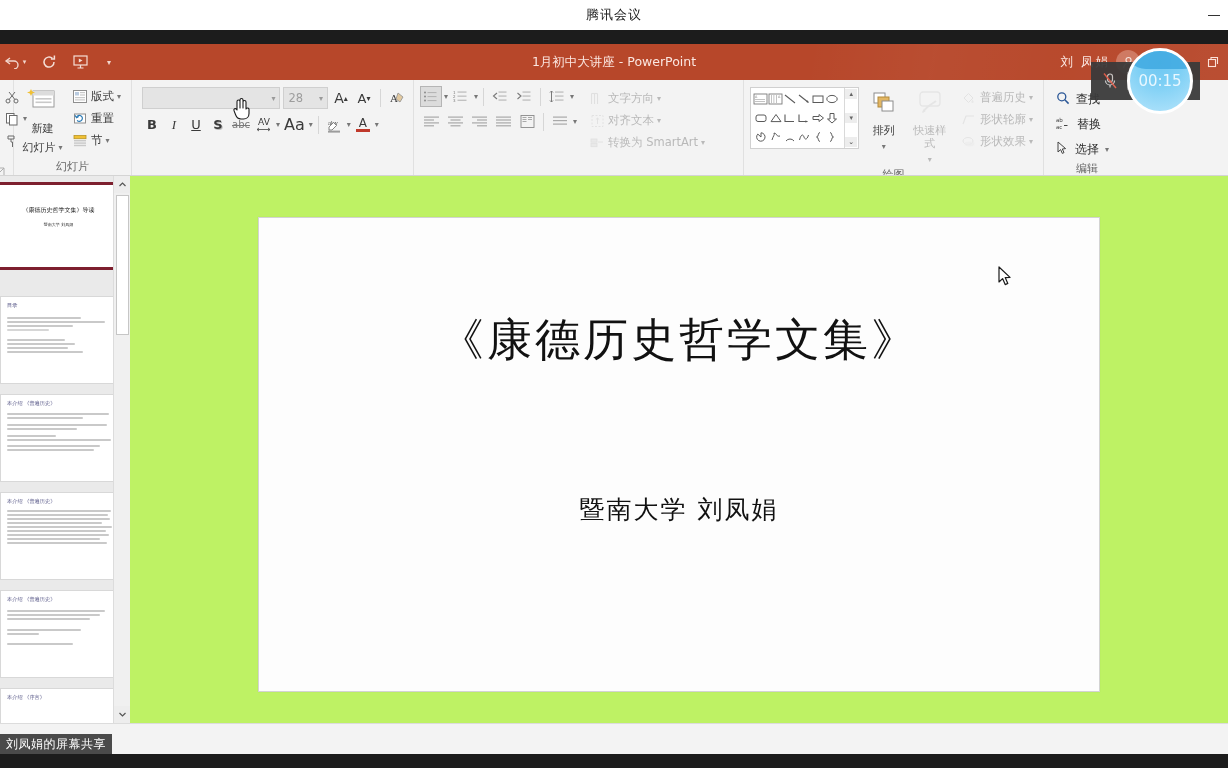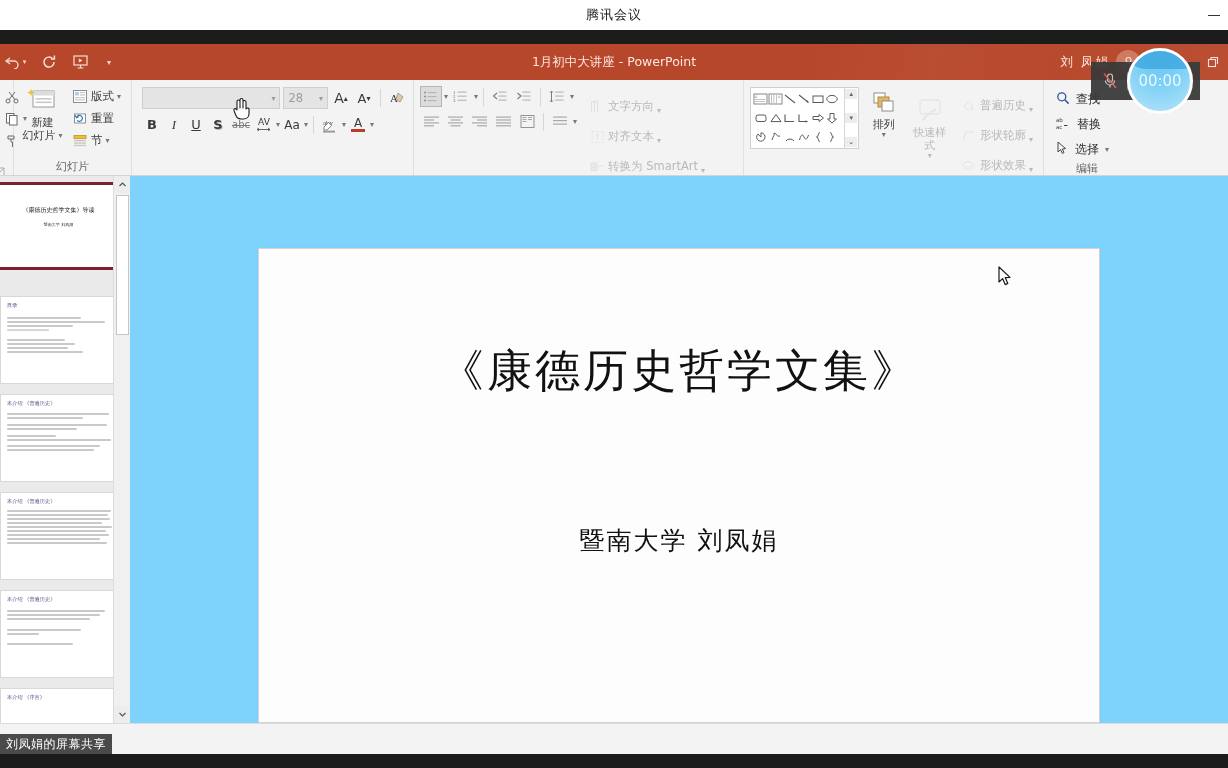--- a/index.html
+++ b/index.html
@@ -56,27 +56,27 @@
   .tell-bulb{ width:13px;height:13px; display:flex;align-items:center;justify-content:center;}
 
   
   .ribbon{ position:relative; height:96px; background:#f3f3f3; border-bottom:1px solid #d4d4d4; display:flex; align-items:stretch; overflow:hidden;}
   .rgroup{ position:relative; display:flex; flex-direction:column; justify-content:space-between; padding:3px 6px 0 6px; border-right:1px solid #e0e0e0;}
   .rgroup:last-child{ border-right:none;}
   .rg-body{ display:flex; align-items:flex-start; gap:3px; flex:1; }
   .rg-label{ text-align:center; font-size:11px; color:#666; height:17px; line-height:17px; position:relative;}
   .rg-launcher{ position:absolute; right:2px; bottom:2px; width:9px;height:9px; opacity:.55;}
 
-  .bigbtn{ width:56px; display:flex; flex-direction:column; align-items:center; gap:0; padding-top:3px; font-size:11px; color:#3b3b3b; line-height:13px; text-align:center;}
+  .bigbtn{ width:56px; display:flex; flex-direction:column; align-items:center; gap:6px; padding-top:3px; font-size:11px; color:#3b3b3b; line-height:13px; text-align:center;}
   .bigbtn .bi{ height:30px; display:flex;align-items:center;justify-content:center;}
   .smallcol{ display:flex; flex-direction:column; gap:1px; padding-top:3px;}
   .smallbtn{ display:flex; align-items:center; gap:3px; height:21px; padding:0 4px; font-size:11.5px; color:#3b3b3b; white-space:nowrap;}
   .smallbtn .si{ width:16px;height:16px; display:flex;align-items:center;justify-content:center;}
   .caret{ font-size:8px; color:#777; }
-  .dis{ color:#b9b9b9 !important;margin-top:8px; }
+  .dis{ color:#b9b9b9 !important; }
   .dis svg{ opacity:.38; }
 
   
   .fontrow1{ display:flex; align-items:center; gap:3px; padding-top:4px;}
   .fontbox{ width:140px;height:22px;background:#e4e4e4;border:1px solid #cfcfcf;display:flex;align-items:center;justify-content:flex-end;padding-right:4px;}
   .sizebox{ width:45px;height:22px;background:#e4e4e4;border:1px solid #cfcfcf;display:flex;align-items:center;justify-content:space-between;padding:0 4px;font-size:11.5px;color:#9d9d9d;}
   .fb-caret{font-size:8px;color:#9a9a9a;}
   .fontrow2{ display:flex; align-items:center; gap:2px; padding-top:5px;}
   .fbtn{ min-width:20px;height:21px;display:flex;align-items:center;justify-content:center;font-size:13px;color:#3a3a3a;padding:0 2px;}
   .sep{ width:1px;height:18px;background:#d6d6d6;margin:0 3px;}
@@ -108,21 +108,21 @@
   .th-line.s{ background:#d6d6d6;}
   .th-center{ text-align:center; padding-top:16px;}
   .th-center .t1{ font-size:6px; color:#111; font-family:"DejaVu Serif","Liberation Serif",serif;}
   .th-center .t2{ font-size:4px; color:#333; margin-top:7px;}
 
   .thumbscroll{ position:absolute; right:0; top:0; width:17px; height:100%; background:#f0f0f0; border-left:1px solid #dcdcdc;}
   .tsb-arrow{ width:17px;height:17px;display:flex;align-items:center;justify-content:center;background:#ededed;}
   .tsb-thumb{ position:absolute; left:2px; top:19px; width:13px; height:140px; background:#ffffff; border:1px solid #c6c6c6;}
   .tsb-bot{ position:absolute; bottom:0; left:0;}
 
-  .slidepane{ position:relative; flex:1; background:#7dd3fc; display:flex; align-items:flex-end; justify-content:center; }
+  .slidepane{ position:relative; flex:1; background:#bef264; display:flex; align-items:center; justify-content:center; }
   .slide{
     position:relative; margin-top:10px; width:842px; height:475px;
     background:#fdfdfd; border:1px solid #d3d3d3; box-shadow:0 0 1px rgba(0,0,0,.08);
   }
   .slide-title{
     position:absolute; left:0; right:0; top:92px; text-align:center;
     font-family:"DejaVu Serif","Liberation Serif",serif; font-size:45px; color:#111;
     line-height:59px; letter-spacing:3px; font-weight:400;
   }
   .slide-sub{
@@ -367,21 +367,21 @@
             <div class="fbtn" style="text-decoration:underline">U</div>
             <div class="fbtn" style="font-weight:bold;text-shadow:1px 1px 0 #bbb">S</div>
             <div class="fbtn" style="font-size:10px;text-decoration:line-through;color:#7a7a7a">abc</div>
             <div class="fbtn" style="flex-direction:column;font-size:9px;line-height:9px">
               <span>AV</span>
               <svg width="15" height="5" viewBox="0 0 15 5">
                   <path d="M1 2.5 H14 M1 2.5 L3 1 M1 2.5 L3 4 M14 2.5 L12 1 M14 2.5 L12 4" stroke="#555" stroke-width=".9" fill="none"></path>
                 </svg>
             </div>
             <span class="caret">▾</span>
-            <div class="fbtn" style="font-size:12px">Aa</div>
+            <div class="fbtn" style="font-size:16px">Aa</div>
             <span class="caret">▾</span>
             <div class="sep"></div>
             <div class="fbtn">
               <svg width="17" height="16" viewBox="0 0 17 16">
                   <text x="2" y="8" font-size="7" fill="#555" font-family="serif">aby</text>
                   <path d="M3 10 l4.5 -4.5 3 3 L6 13 H3z" fill="#fff" stroke="#777" stroke-width=".9"></path>
                   <rect x="2" y="13.6" width="12" height="2" fill="#9c9c9c"></rect>
                 </svg>
             </div>
             <span class="caret">▾</span>
@@ -887,21 +887,21 @@
           <path d="M3.5 8.5 a4.5 4.5 0 0 0 9 0" fill="none" stroke="#c9c9c9" stroke-width="1.2"></path>
           <path d="M8 13 v2.5" stroke="#c9c9c9" stroke-width="1.2"></path>
           <path d="M2 1.5 L14 16" stroke="#e05c4a" stroke-width="1.4"></path>
         </svg>
     </span>
     <span class="so-sep"></span>
     <span>正在讲话</span>
   </div>
 
   <div class="timer-bubble">
-    <span>00:00</span>
+    <span>00:15</span>
   </div>
 
   <div class="cursor-hand">
     <svg width="20" height="24" viewBox="0 0 20 24">
       <path d="M6 14 V5.5 a1.5 1.5 0 0 1 3 0 V12 V4 a1.5 1.5 0 0 1 3 0 V12 V6 a1.5 1.5 0 0 1 3 0 V13 a1.6 1.6 0 0 1 3 0 v4.5 c0 3.2 -2.2 5.5 -5.5 5.5 H10 c-3 0 -4.6 -2 -5.4 -4.2 L3 14.6 a1.4 1.4 0 0 1 2.4 -1.4z" fill="#ffffff" stroke="#1a1a1a" stroke-width="1.1" stroke-linejoin="round"></path>
     </svg>
   </div>
   <div class="cursor-arrow">
     <svg width="16" height="22" viewBox="0 0 16 22">
       <path d="M1 1 L1 16 L4.6 12.6 L7.2 18.6 L9.8 17.4 L7.2 11.6 L12 11.4z" fill="#ffffff" stroke="#1a1a1a" stroke-width="1.2" stroke-linejoin="round"></path>

